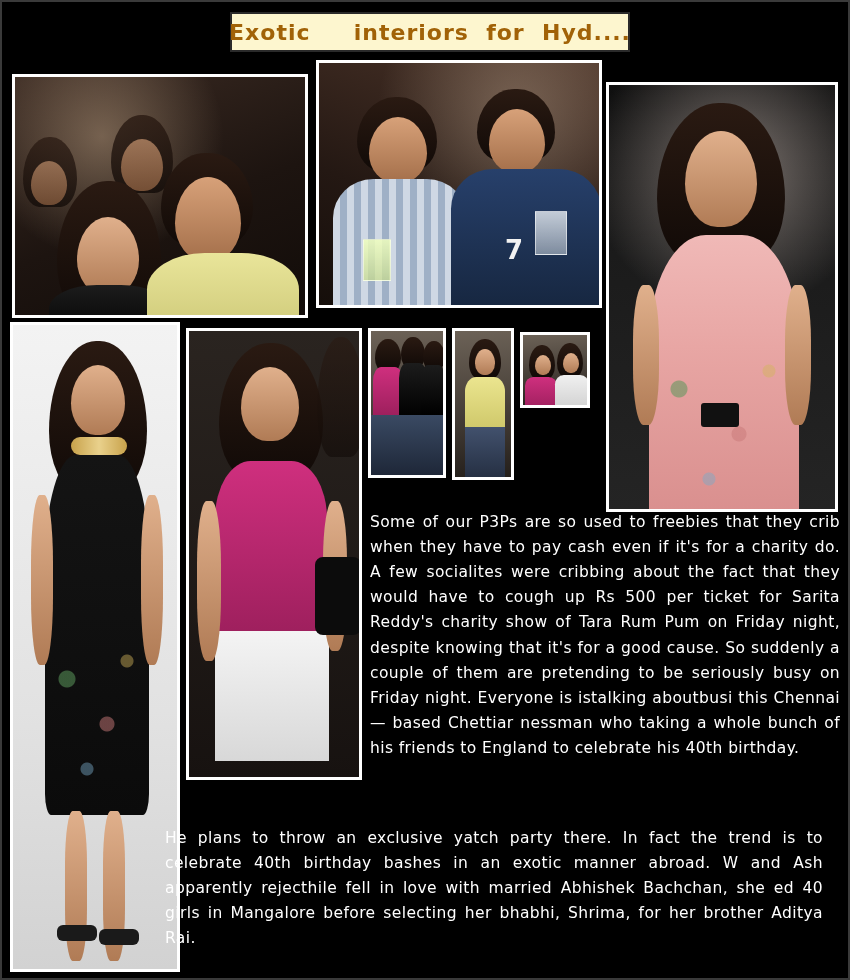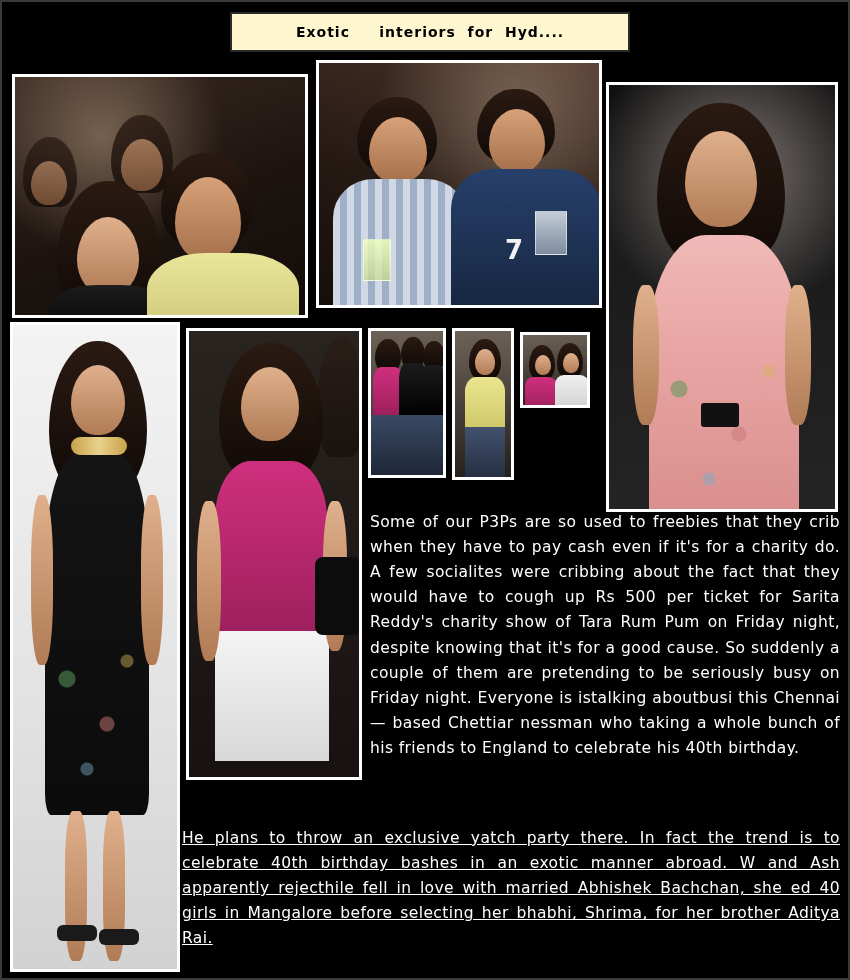--- a/index.html
+++ b/index.html
@@ -27,23 +27,23 @@
     height: 40px;
     background: #fdf6cf;
     border: 2px solid #2a2a2a;
     display: flex;
     align-items: center;
     justify-content: center;
     box-sizing: border-box;
   }
   .title-text {
     font-family: "DejaVu Sans", sans-serif;
-    font-size: 14px;
+    font-size: 22px;
     font-weight: bold;
-    color: #000000;
+    color: #a16207;
     letter-spacing: 1px;
     white-space: pre;
   }
 
   
   .photo {
     position: absolute;
     border: 3px solid #ffffff;
     box-sizing: border-box;
     overflow: hidden;
@@ -112,21 +112,21 @@
   .story {
     position: absolute;
     color: #ffffff;
     font-family: "DejaVu Sans", sans-serif;
     font-size: 15.5px;
     line-height: 1.62;
     letter-spacing: 0.4px;
     text-align: justify;
   }
   #story-1 { left: 368px; top: 508px; width: 470px; }
-  #story-2 { left: 180px; top: 824px; width: 658px; text-decoration: underline; }
+  #story-2 { left: 163px; top: 824px; width: 658px; }
 </style>
 </head>
 <body>
 
 <div id="page">
 
   <div class="title-banner">
     <div class="title-text">Exotic     interiors  for  Hyd....</div>
   </div>
 

